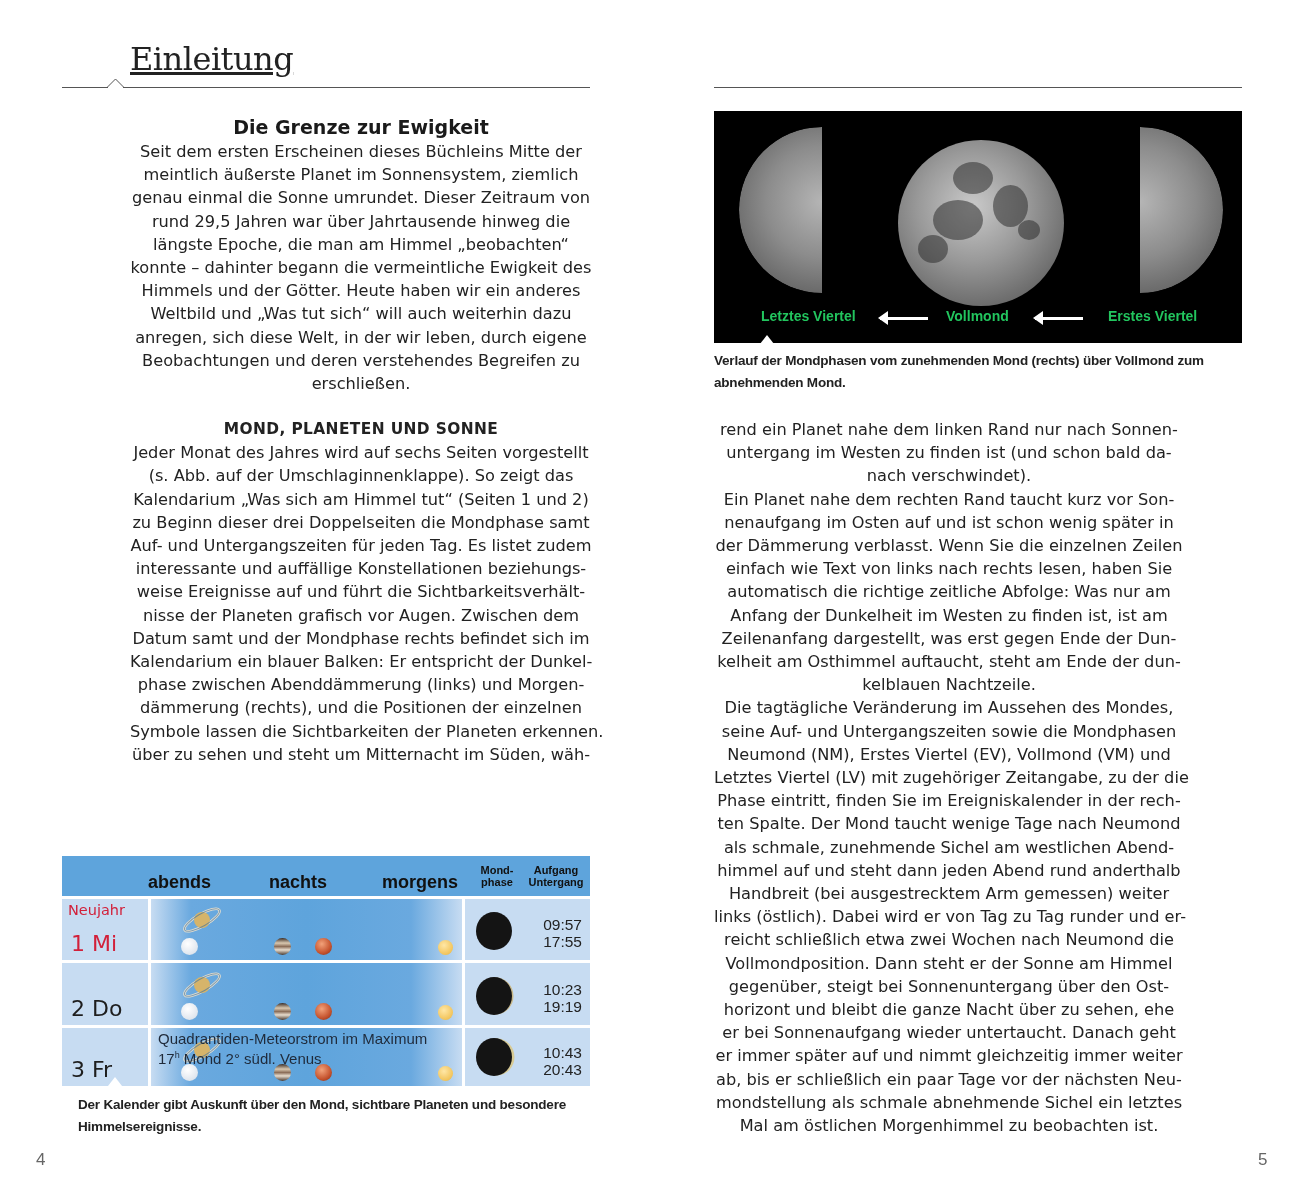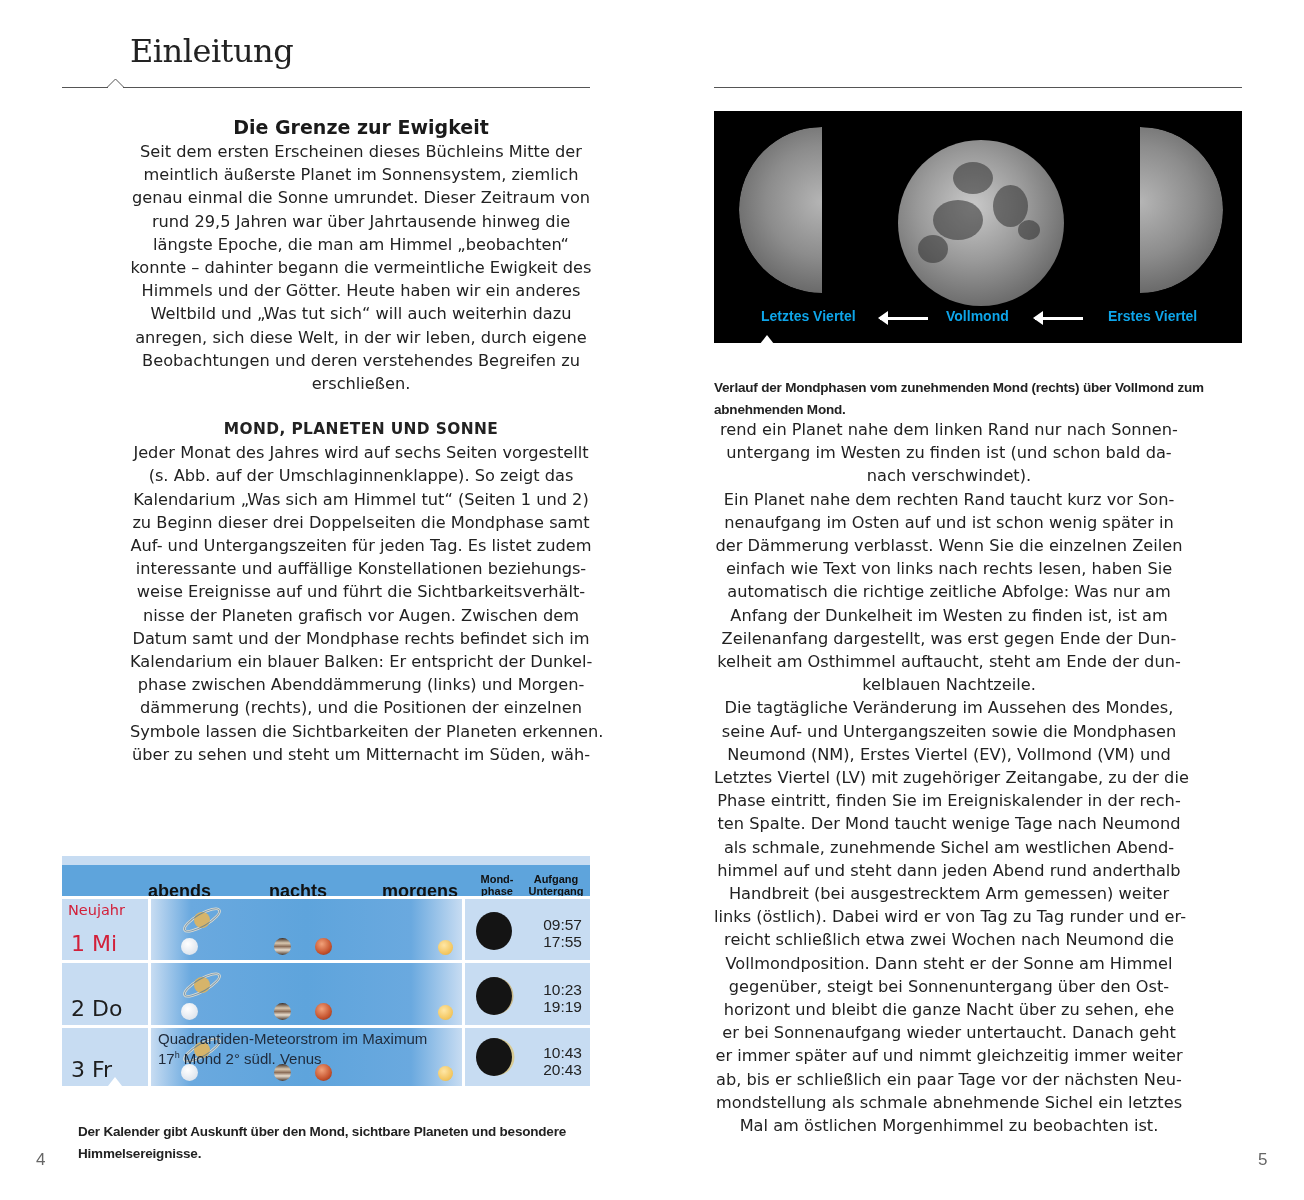--- a/index.html
+++ b/index.html
@@ -1,22 +1,22 @@
 <!DOCTYPE html>
 <html><head>
 <meta charset="utf-8">
 <style>
   * { box-sizing: border-box; margin: 0; padding: 0; }
   html, body { width: 1304px; height: 1200px; background: #ffffff; overflow: hidden; }
   body { position: relative; font-family: "DejaVu Sans", "Liberation Sans", sans-serif; color: #1e1e1e; }
 
   .page-title {
-    position: absolute; left: 130px; top: 32px;
+    position: absolute; left: 130px; top: 40px;
     font-family: "DejaVu Serif", "Liberation Serif", serif;
-    font-size: 32px; font-weight: normal; color: #222; letter-spacing: -0.5px;
+    font-size: 32px; font-weight: normal; color: #222; letter-spacing: -0.5px; text-decoration: underline;
   }
   .rule { position: absolute; height: 1px; background: #555; top: 87px; }
   .rule-left-a { left: 62px; width: 46px; }
   .rule-left-b { left: 123px; width: 467px; }
   .rule-notch { position: absolute; left: 107px; top: 78px; width: 17px; height: 10px; }
   .rule-right { left: 714px; width: 528px; top: 87px; }
 
   .col { position: absolute; font-size: 16.2px; line-height: 23.2px; color: #222; text-align: center; }
   .col-left { left: 130px; top: 114px; width: 462px; }
   .col-right { left: 714px; top: 418px; width: 470px; }
@@ -31,32 +31,32 @@
   .moon-full { left: 184px; top: 29px; width: 166px; height: 166px;
     background: radial-gradient(circle at 45% 40%, #c9c9c9 0%, #9a9a9a 40%, #6b6b6b 75%, #4a4a4a 100%); }
   .moon-full .mare { position: absolute; border-radius: 50%; background: rgba(45,45,45,0.55); }
   .moon-half { top: 16px; width: 166px; height: 166px; overflow: hidden; }
   .moon-half-left { left: 25px; }
   .moon-half-right { left: 343px; }
   .moon-half .disc { position: absolute; width: 166px; height: 166px; border-radius: 50%;
     background: radial-gradient(circle at 50% 45%, #b5b5b5 0%, #8c8c8c 45%, #5d5d5d 85%, #3a3a3a 100%); }
   .moon-half-left .disc { left: 0; clip-path: inset(0 50% 0 0); }
   .moon-half-right .disc { left: 0; clip-path: inset(0 0 0 50%); }
-  .moon-label { position: absolute; top: 197px; color: #0ea5e9; font-weight: bold; font-size: 14px; font-family: "Liberation Sans", sans-serif; }
+  .moon-label { position: absolute; top: 197px; color: #22c55e; font-weight: bold; font-size: 14px; font-family: "Liberation Sans", sans-serif; }
   .arrow { position: absolute; top: 206px; height: 3px; background: #fff; }
   .arrow::before { content: ""; position: absolute; left: -2px; top: -6px; border-right: 10px solid #fff; border-top: 7px solid transparent; border-bottom: 7px solid transparent; }
   .fig-notch { position: absolute; bottom: -1px; width: 0; height: 0; border-left: 7px solid transparent; border-right: 7px solid transparent; border-bottom: 9px solid #fff; }
 
-  .caption { position: absolute; font-size: 13.5px; line-height: 22px; font-weight: bold; color: #222; font-family: "Liberation Sans", sans-serif; letter-spacing: -0.2px; margin-top: 27px; }
+  .caption { position: absolute; font-size: 13.5px; line-height: 22px; font-weight: bold; color: #222; font-family: "Liberation Sans", sans-serif; letter-spacing: -0.2px; }
   .caption-right { left: 714px; top: 350px; width: 540px; }
   .caption-left { left: 78px; top: 1094px; width: 540px; }
 
   
   .cal { position: absolute; left: 62px; top: 856px; width: 528px; height: 230px; background: #c7dcf2; }
-  .cal-head { position: absolute; left: 0; top: 9px; width: 528px; height: 40px; background: #5ea4dc; }
+  .cal-head { position: absolute; left: 0; top: 0; width: 528px; height: 40px; background: #5ea4dc; }
   .cal-head .hlabel { position: absolute; top: 16px; font-weight: bold; font-size: 18px; color: #111; font-family: "Liberation Sans", sans-serif; }
   .cal-head .small { position: absolute; top: 8px; font-weight: bold; font-size: 11px; line-height: 12px; color: #111; text-align: center; font-family: "Liberation Sans", sans-serif; }
   .cal-row { position: absolute; left: 0; width: 528px; height: 62px; }
   .cal-date-cell { position: absolute; left: 0; top: 0; width: 86px; height: 62px; background: #c7dcf2; }
   .cal-bar { position: absolute; left: 89px; top: 0; width: 311px; height: 62px;
     background: linear-gradient(to right, #c7dcf2 0px, #6aa9df 40px, #5ea4dc 50%, #6aa9df 260px, #c7dcf2 311px); }
   .cal-moon-cell { position: absolute; left: 403px; top: 0; width: 125px; height: 62px; background: #c7dcf2; }
   .date-holiday { position: absolute; left: 6px; top: 4px; color: #d2203a; font-size: 14.5px; }
   .date-label { position: absolute; left: 9px; bottom: 4px; font-size: 22px; }
   .date-red { color: #d2203a; }

